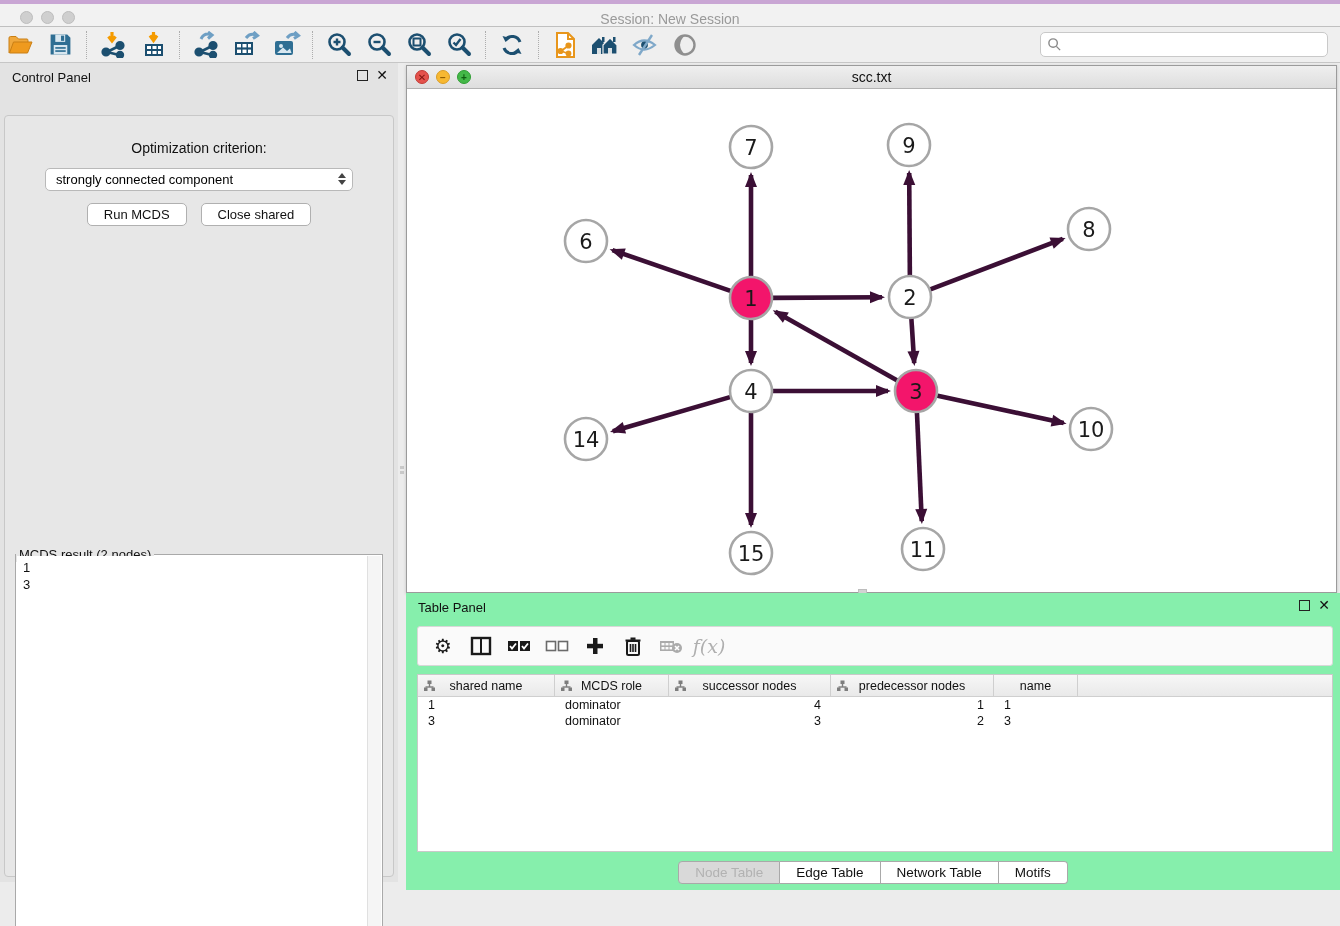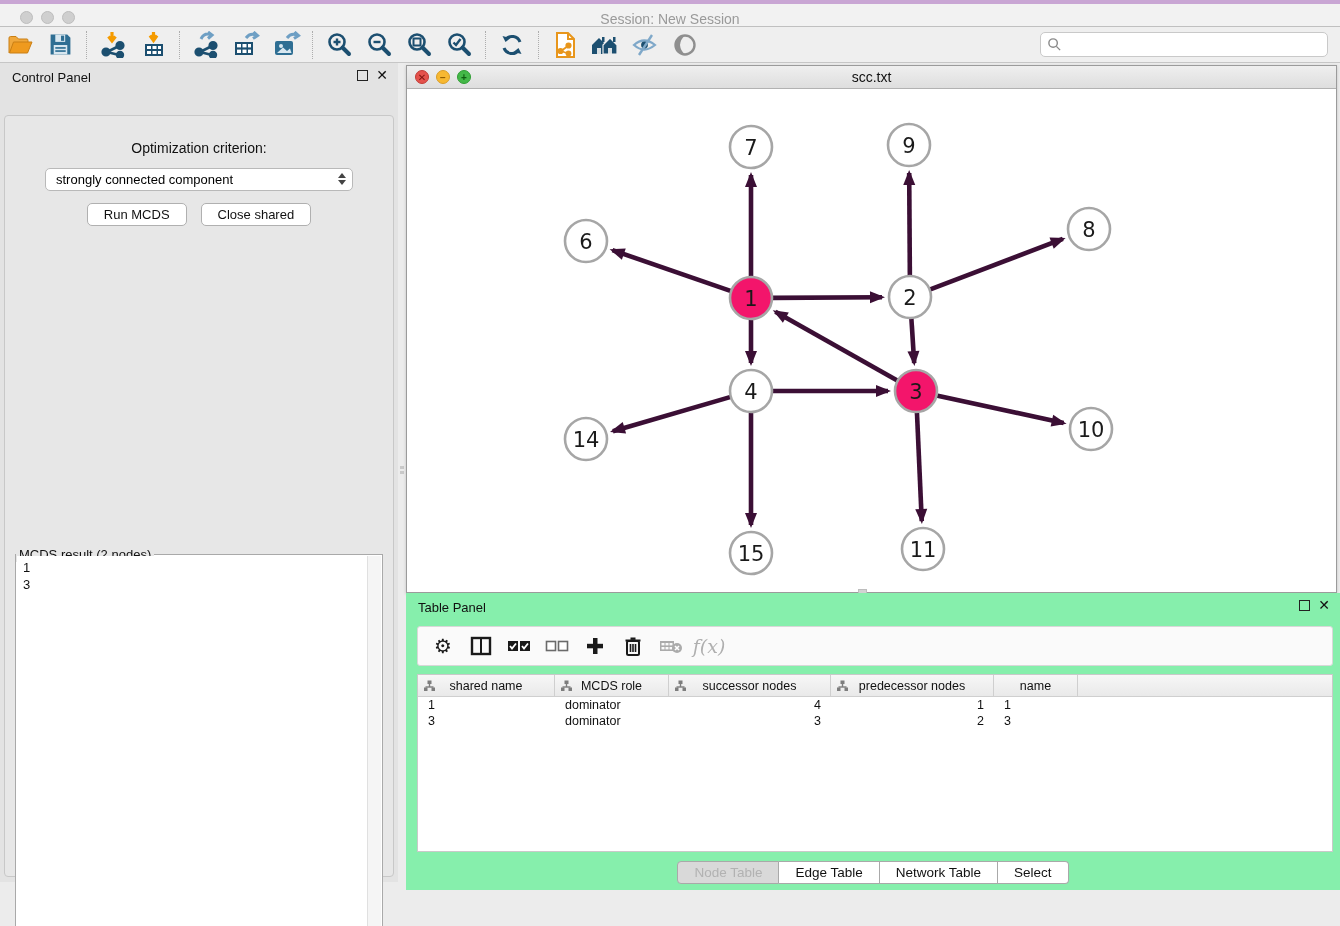--- a/index.html
+++ b/index.html
@@ -491,18 +491,18 @@
         <div class="tp-td" style="width:114px">dominator</div>
         <div class="tp-td al-r" style="width:162px">3</div>
         <div class="tp-td al-r" style="width:163px">2</div>
         <div class="tp-td" style="width:84px">3</div>
       </div>
     </div>
     <div class="tp-tabs">
       <span class="tp-tab active">Node Table</span>
       <span class="tp-tab">Edge Table</span>
       <span class="tp-tab">Network Table</span>
-      <span class="tp-tab">Select</span>
+      <span class="tp-tab">Motifs</span>
     </div>
   </div>
 
 
 </div>
 
 </body></html>

